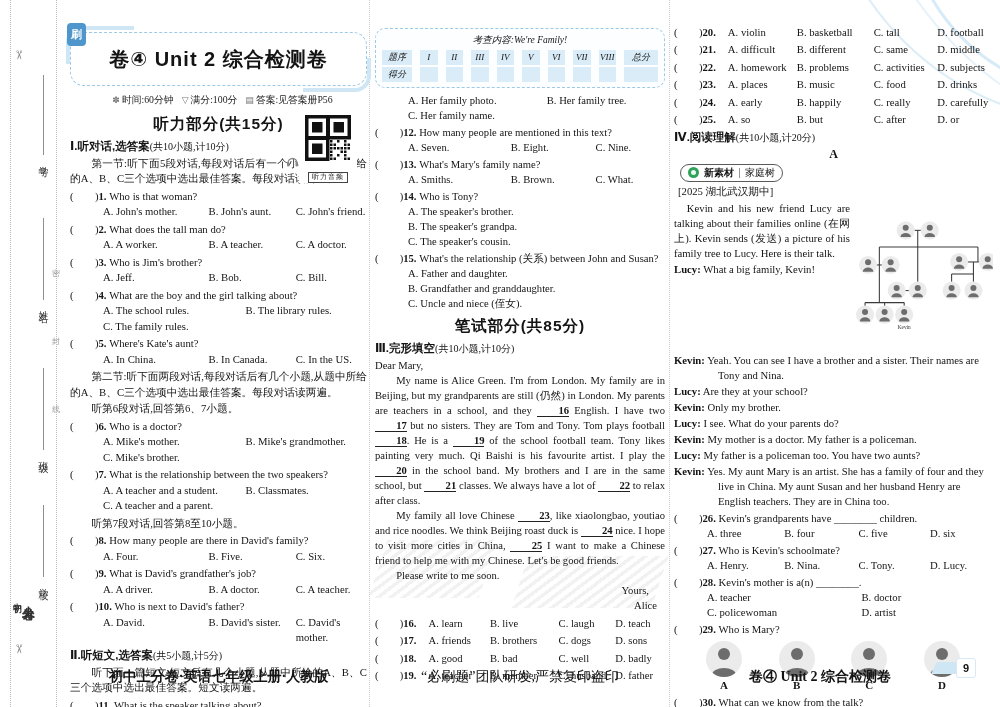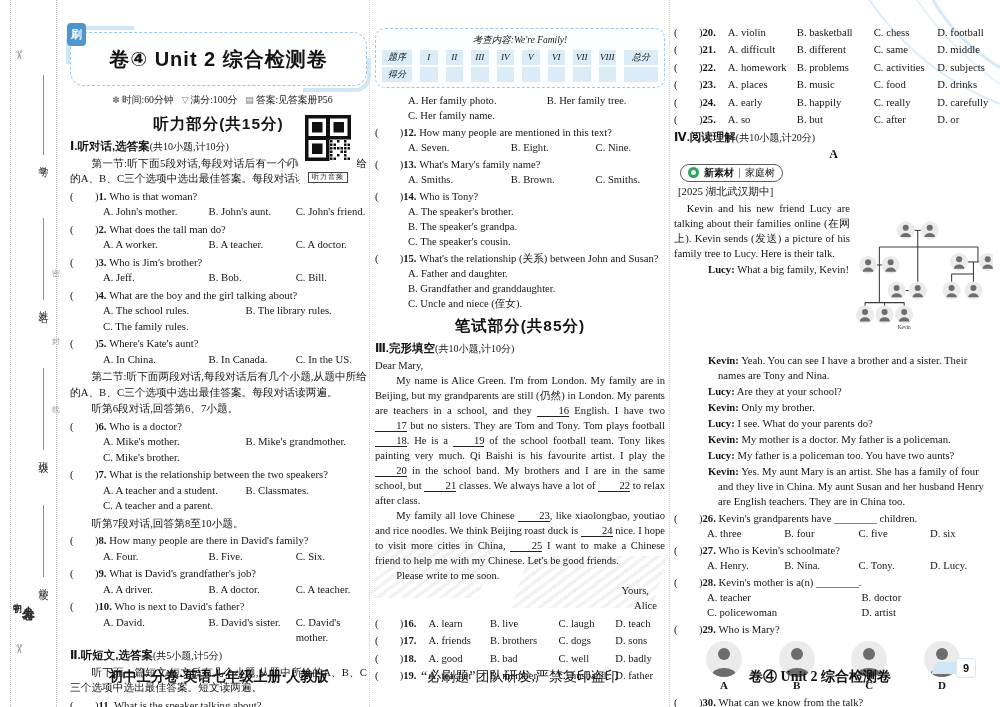--- a/index.html
+++ b/index.html
@@ -56,35 +56,35 @@
   .g2{display:grid;grid-template-columns:54% 46%;}
   .g1{display:grid;grid-template-columns:100%;}
   .g4{display:grid;grid-template-columns:27% 26% 25% 22%;}
   .clz{display:flex;margin:2.5px 0;}
   .clz .num{margin-right:12px;}
   .g4c{flex:1;display:grid;grid-template-columns:26% 29% 24% 21%;}
   .letter{text-align:justify;}
   .letter p{margin:0;text-indent:2em;}
   .letter p.salute{text-indent:0;}
   .letter .sign{text-align:right;text-indent:0;}
-  .blank{display:inline-block;min-width:26px;text-align:left;border-bottom:1px solid #222;font-weight:normal;line-height:10px;}
+  .blank{display:inline-block;min-width:26px;text-align:left;border-bottom:1px solid #222;font-weight:bold;line-height:10px;}
   .center-a{text-align:center;font-weight:bold;font-size:12px;margin:1px 0;}
   .badge-row{margin:2px 0 2px 6px;}
   .badge{display:inline-flex;align-items:center;border:1px solid #5a5a5a;border-radius:9px;padding:0 7px;height:16px;gap:5px;}
   .badge .bicon{width:11px;height:11px;border-radius:50%;background:#2fa35c;position:relative;}
   .badge .bicon::after{content:"";position:absolute;left:3px;top:3px;width:5px;height:5px;border-radius:50%;background:#eafbef;}
   .badge .bl{font:bold 10px "Liberation Sans",sans-serif;}
   .badge .bsep{width:1px;height:10px;background:#999;}
   .badge .br{font:10px "Liberation Sans",sans-serif;}
   .bracket{margin:1px 0 1px 4px;}
   .pflex{display:flex;}
   .pleft{width:176px;text-align:justify;}
   .ptree{width:143px;}
   .dlg{padding-left:44px;text-indent:-44px;margin:1px 0;}
-  .dlg b{font-family:"Liberation Serif",serif;margin-left:34px;}
+  .dlg b{font-family:"Liberation Serif",serif;}
   .avrow{display:flex;justify-content:space-between;width:262px;margin:4px 0 2px 28px;}
   .avcell{text-align:center;width:44px;}
   .avatar{width:36px;height:36px;border-radius:50%;background:#ebebeb;position:relative;overflow:hidden;margin:0 auto;}
   .avatar::before{content:"";position:absolute;top:7px;left:50%;transform:translateX(-50%);width:12px;height:12px;border-radius:50%;background:#6d6d6d;}
   .avatar::after{content:"";position:absolute;bottom:-5px;left:50%;transform:translateX(-50%);width:24px;height:14px;border-radius:50% 50% 0 0;background:#6d6d6d;}
   .avlabel{font-weight:bold;font-size:11px;margin-top:1px;}
   
   .stbl{border:1.5px dashed #9ec9e6;border-radius:10px;background:#fdfeff;padding:4px 6px 5px 6px;margin-bottom:5px;}
   .stbl .ttl{text-align:center;font-style:italic;font-size:9.5px;margin-bottom:2px;}
   .stgrid{display:grid;grid-template-columns:30px repeat(8,1fr) 34px;gap:8px;}
@@ -336,21 +336,21 @@
             <span>A. Seven.</span>
             <span>B. Eight.</span>
             <span>C. Nine.</span>
           </div>
         </div>
         <div class="q">
           <div class="qline"><span class="paren">(    )</span><b class="num">13. </b><span>What's Mary's family name?</span></div>
           <div class="opts g3">
             <span>A. Smiths.</span>
             <span>B. Brown.</span>
-            <span>C. Smiths.</span>
+            <span>C. What.</span>
           </div>
         </div>
         <div class="q">
           <div class="qline"><span class="paren">(    )</span><b class="num">14. </b><span>Who is Tony?</span></div>
           <div class="opts g1">
             <span>A. The speaker's brother.</span>
             <span>B. The speaker's grandpa.</span>
             <span>C. The speaker's cousin.</span>
           </div>
         </div>
@@ -416,21 +416,21 @@
   </div>
 
   <div id="col3" class="col">
     <div id="col3-top">
         <div class="clz">
           <span class="paren">(    )</span>
           <b class="num">20.</b>
           <div class="g4c">
             <span>A. violin</span>
             <span>B. basketball</span>
-            <span>C. chess</span>
+            <span>C. tall</span>
             <span>D. football</span>
           </div>
         </div>
         <div class="clz">
           <span class="paren">(    )</span>
           <b class="num">21.</b>
           <div class="g4c">
             <span>A. difficult</span>
             <span>B. different</span>
             <span>C. same</span>

